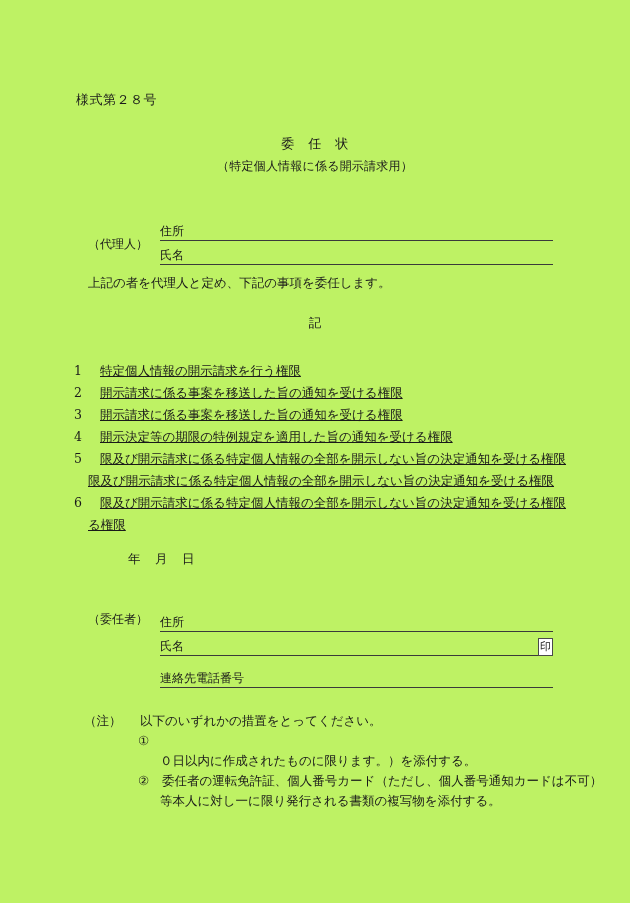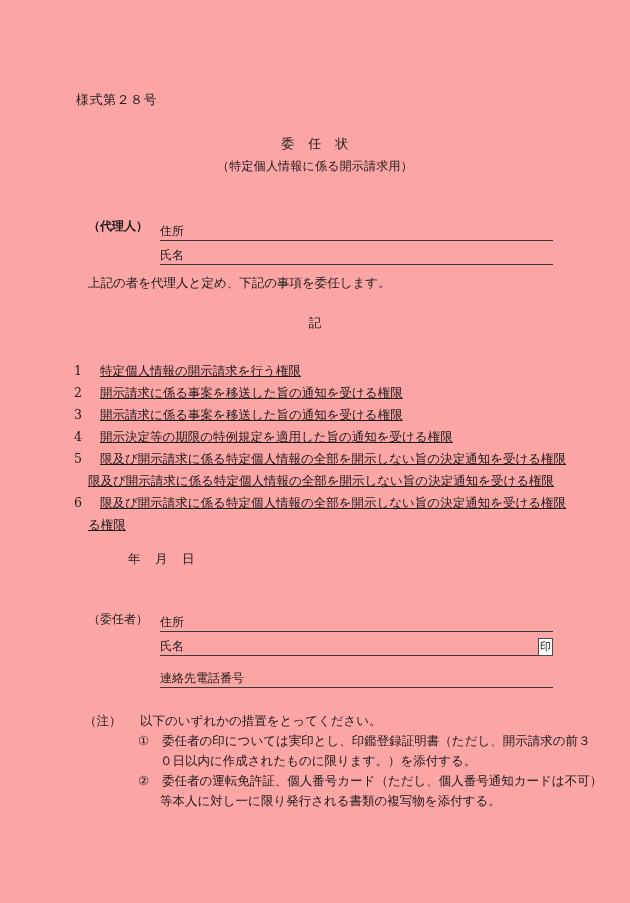--- a/index.html
+++ b/index.html
@@ -8,21 +8,21 @@
     background: #ffffff;
   }
   body {
     font-family: "DejaVu Serif", "Liberation Serif", serif;
     color: #1a1a1a;
   }
   #page {
     position: relative;
     width: 630px;
     height: 903px;
-    background: #fca5a5;
+    background: #bef264;
     overflow: hidden;
   }
 
   
   .abs {
     position: absolute;
     white-space: pre;
     line-height: 1;
   }
 
@@ -200,21 +200,21 @@
 
 <div id="page">
 
   <div class="abs form-no">様式第２８号</div>
 
   <div class="abs doc-title">委　任　状</div>
 
   <div class="abs doc-subtitle">（特定個人情報に係る開示請求用）</div>
 
   <div class="party" style="left:0; top:218px; width:630px; height:56px;">
-    <div class="party-label" style="left:88px; top:2px;font-weight:bold;">（代理人）</div>
+    <div class="party-label" style="left:88px; top:20px;">（代理人）</div>
 
     <div class="field-row" style="top:0px;">
       <span class="field-label">住所</span>
     </div>
 
     <div class="field-row" style="top:24px;">
       <span class="field-label">氏名</span>
     </div>
   </div>
 
@@ -295,21 +295,20 @@
 
   <div id="notes">
 
     <div class="note-row">
       <span class="note-head-label">（注）</span>
       <span class="note-head-text">以下のいずれかの措置をとってください。</span>
     </div>
 
     <div class="note-row">
       <span class="note-marker">①</span>
-      <span class="note-text">委任者の印については実印とし、印鑑登録証明書（ただし、開示請求の前３</span>
     </div>
     <div class="note-row">
       <span class="note-text cont">０日以内に作成されたものに限ります。）を添付する。</span>
     </div>
 
     <div class="note-row">
       <span class="note-marker">②</span>
       <span class="note-text">委任者の運転免許証、個人番号カード（ただし、個人番号通知カードは不可）</span>
     </div>
     <div class="note-row">

